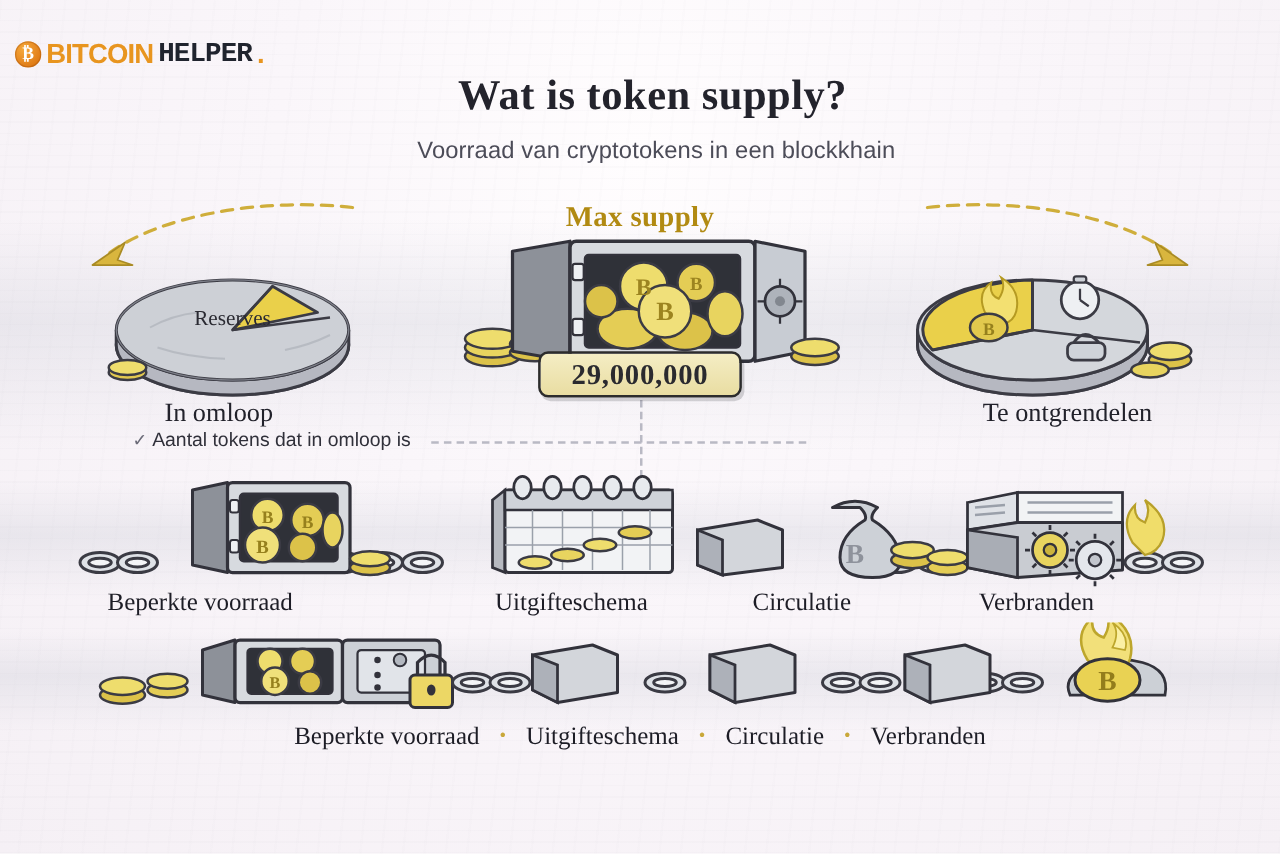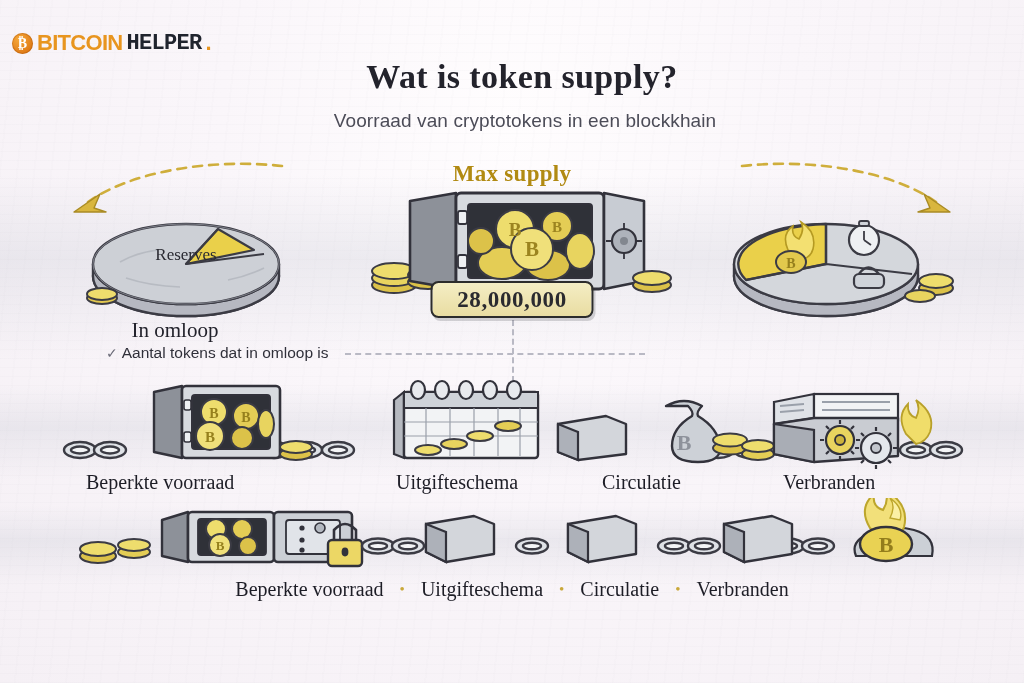--- a/index.html
+++ b/index.html
@@ -207,21 +207,21 @@
     <path d="M272,44 L272,38 M272,74 L272,68 M260,56 L254,56 M290,56 L284,56" stroke="#32323b" stroke-width="1.8"></path>
     <rect x="106" y="26" width="9" height="13" rx="2" fill="#eef0f3" stroke="#32323b" stroke-width="1.8"></rect>
     <rect x="106" y="70" width="9" height="13" rx="2" fill="#eef0f3" stroke="#32323b" stroke-width="1.8"></rect>
 
     <g stroke="#3b3b44" stroke-width="2">
       <ellipse cx="300" cy="100" rx="19" ry="7" fill="#dcc249"></ellipse>
       <ellipse cx="300" cy="93" rx="19" ry="7" fill="#eedd6d"></ellipse>
     </g>
   </svg>
 
-  <div id="banner">28,000,000</div>
+  <div id="banner">29,000,000</div>
 
   <div class="dash-v" style="left:512px; top:320px; height:62px;"></div>
   <div class="dash-h" style="left:345px; top:353px; width:300px;"></div>
 
   <svg class="pie" style="right:58px; top:188px;" width="260" height="140" viewBox="0 0 260 140">
     <ellipse cx="120" cy="88" rx="92" ry="40" fill="#a8aab3" stroke="#3b3b44" stroke-width="2.4"></ellipse>
     <path d="M28,76 A92,40 0 0 0 212,76 L212,88 A92,40 0 0 1 28,88 Z" fill="#b6b8c1" stroke="#3b3b44" stroke-width="2.4"></path>
     <ellipse cx="120" cy="76" rx="92" ry="40" fill="#d4d7dc" stroke="#3b3b44" stroke-width="2.4"></ellipse>
 
     <path d="M120,76 L120,36 A92,40 0 0 0 40,92 Z" fill="#ead04a" stroke="#3b3b44" stroke-width="2.4" stroke-linejoin="round"></path>
@@ -240,20 +240,21 @@
       <rect x="148" y="86" width="30" height="14" rx="5" fill="#cfd3d9" stroke="#3b3b44" stroke-width="2.2"></rect>
       <path d="M153,86 q9,-13 20,0" fill="none" stroke="#3b3b44" stroke-width="2.4"></path>
     </g>
 
     <g stroke="#3b3b44" stroke-width="2">
       <ellipse cx="230" cy="100" rx="17" ry="7" fill="#dcc249"></ellipse>
       <ellipse cx="230" cy="93" rx="17" ry="7" fill="#eedd6d"></ellipse>
       <ellipse cx="214" cy="108" rx="15" ry="6" fill="#e8d45f"></ellipse>
     </g>
   </svg>
+  <div class="lbl" style="right:45px; top:318px; width:250px; font-size:21px;">Te ontgrendelen</div>
 
   <div class="anno" style="left:62px;margin-left:44px;">
     <span class="tick">✓</span><span>Aantal tokens dat in omloop is</span>
   </div>
 
   <svg class="ink" style="left:58px; top:378px;" width="910" height="92" viewBox="0 0 910 92">
 
     <g stroke="#3b3b44" stroke-width="2.4" fill="#dfe2e7">
       <ellipse cx="22" cy="72" rx="16" ry="8"></ellipse>
         <ellipse cx="22" cy="72" rx="9" ry="3.5" fill="#f4f5f7"></ellipse>

